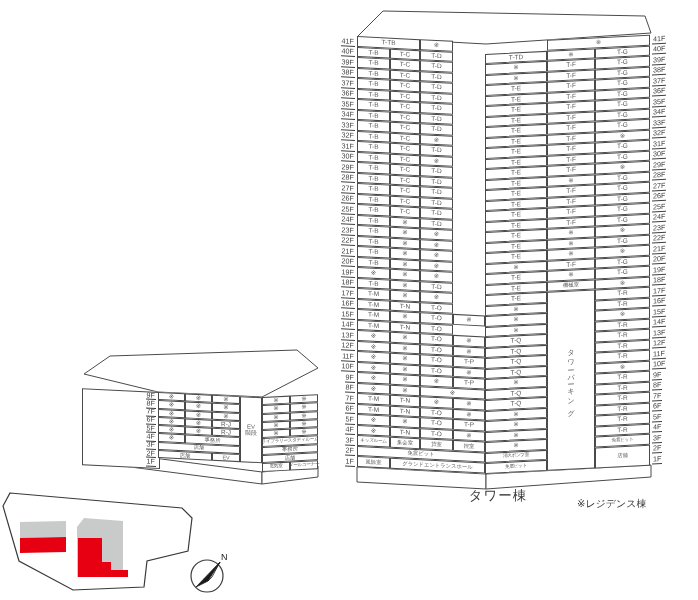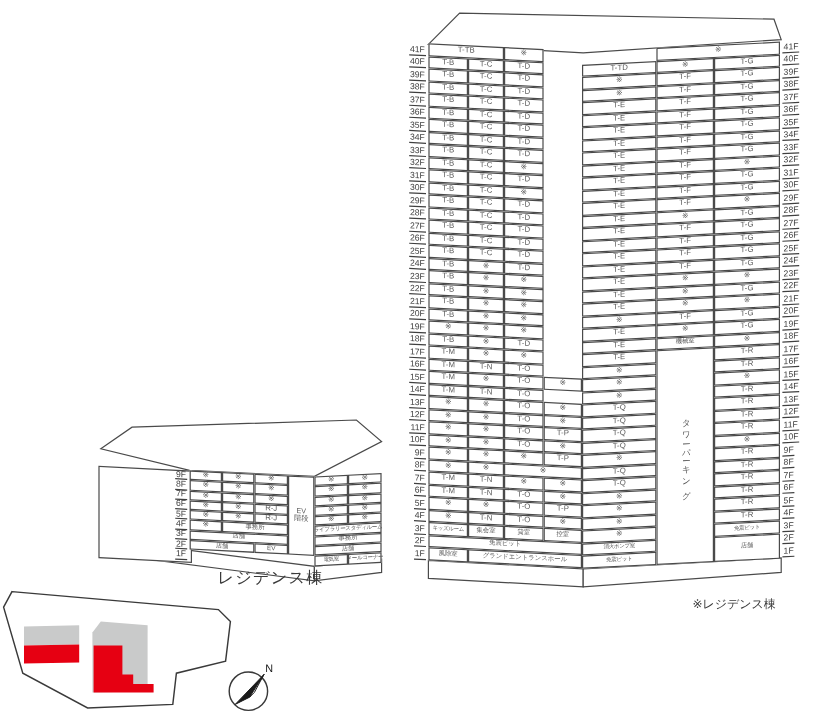--- a/index.html
+++ b/index.html
@@ -623,15 +623,15 @@
           <div class="cell" style="grid-area: 5 / 2 / span 1 / span 1;">※</div>
           <div class="cell xs" style="grid-area: 6 / 1 / span 1 / span 2;">ライブラリースタディルーム</div>
           <div class="cell sm" style="grid-area: 7 / 1 / span 1 / span 2;">事務所</div>
           <div class="cell sm" style="grid-area: 8 / 1 / span 1 / span 2;">店舗</div>
           <div class="cell xs" style="grid-area: 9 / 1 / span 1 / span 1;">電気室</div>
           <div class="cell xs" style="grid-area: 9 / 2 / span 1 / span 1;">メールコーナー</div>
         </div>
     </div>
   </div>
 
-  <div class="caption" style="left:158px;top:473px;width:135px;">レジデンス棟</div>
+  <div class="caption" style="left:428px;top:487px;width:140px;">タワー棟</div>
   <div class="note" style="left:577px;top:497px;">※レジデンス棟</div>
 </div>
 
 </body></html>

